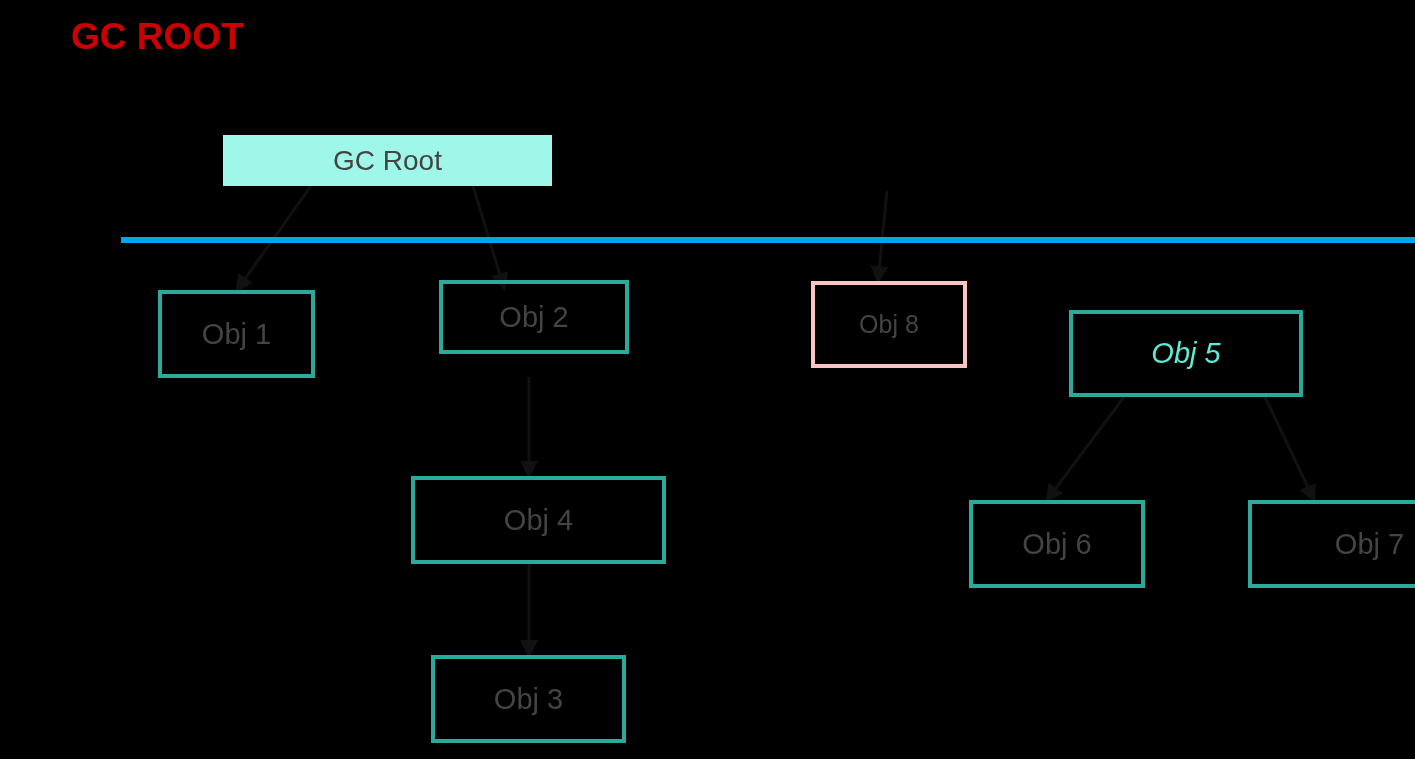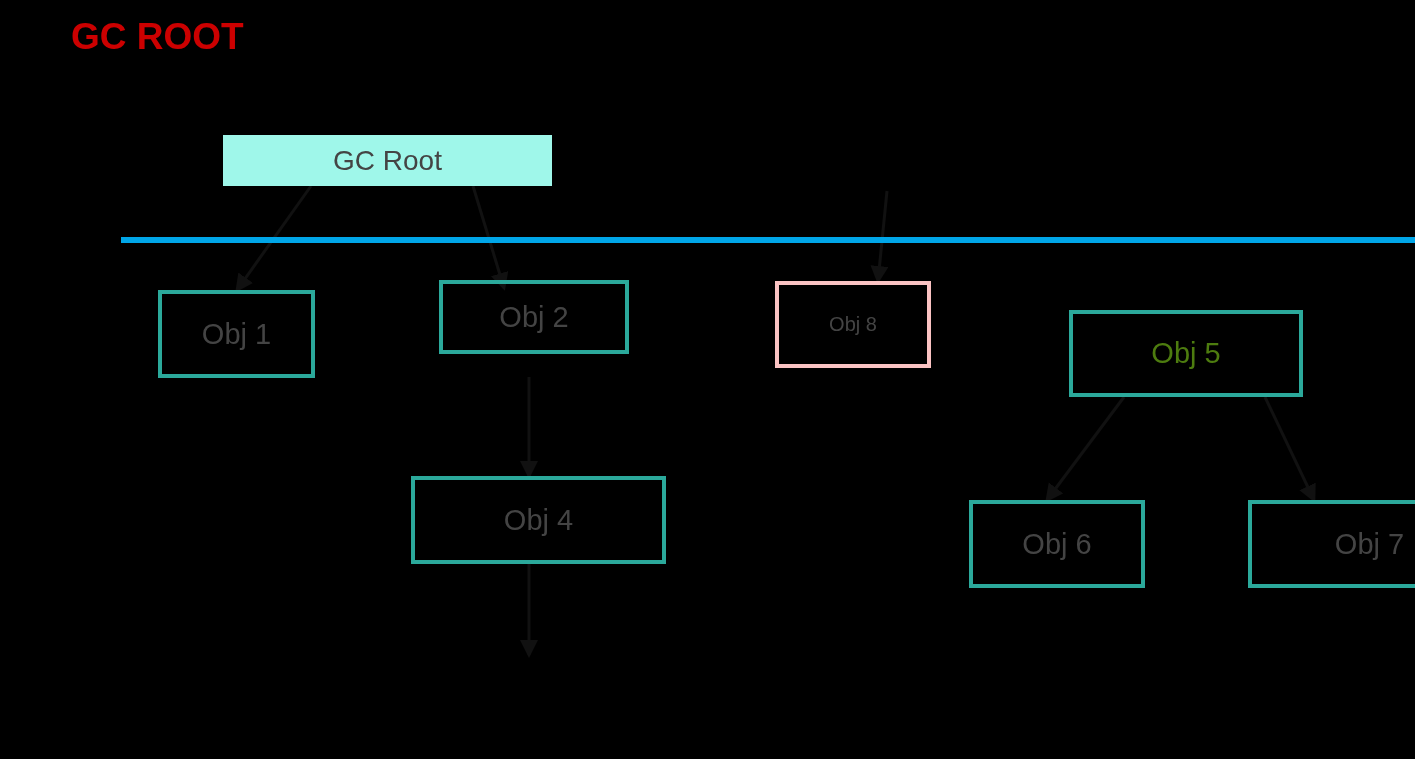--- a/index.html
+++ b/index.html
@@ -79,34 +79,37 @@
 
 
   <div class="node node-outlined" id="n-obj-1" style="left: 115px; top: 290px; width: 157px; height: 88px; font-size: 29px; color: rgb(68, 68, 68); background: transparent; border: 4px solid rgb(43, 169, 155);">
     <span>Obj 1</span>
   </div>
 
   <div class="node node-outlined" id="n-obj-2" style="left: 396px; top: 280px; width: 190px; height: 74px; font-size: 29px; color: rgb(68, 68, 68); background: transparent; border: 4px solid rgb(43, 169, 155);">
     <span>Obj 2</span>
   </div>
 
-  <div class="node node-outlined" id="n-obj-8" style="left: 732px; top: 281px; width: 156px; height: 87px; font-size: 20px; color: rgb(68, 68, 68); background: transparent; border: 4px solid rgb(251, 195, 195);">
+  <div class="node node-outlined" id="n-obj-8" style="left: 768px; top: 281px; width: 156px; height: 87px; font-size: 25px; color: rgb(68, 68, 68); background: transparent; border: 4px solid rgb(251, 195, 195);">
     <span>Obj 8</span>
   </div>
 
-  <div class="node node-outlined" id="n-obj-5" style="left: 1026px; top: 310px; width: 234px; height: 87px; font-size: 29px; color: #4d7c0f; background: transparent; border: 4px solid rgb(43, 169, 155);">
+  <div class="node node-outlined" id="n-obj-5" style="left: 1026px; top: 310px; width: 234px; height: 87px; font-size: 29px; color: #5eead4; background: transparent; border: 4px solid rgb(43, 169, 155); font-style: italic;">
     <span>Obj 5</span>
   </div>
 
   <div class="node node-outlined" id="n-obj-4" style="left: 368px; top: 476px; width: 255px; height: 88px; font-size: 29px; color: rgb(68, 68, 68); background: transparent; border: 4px solid rgb(43, 169, 155);">
     <span>Obj 4</span>
   </div>
 
   <div class="node node-outlined" id="n-obj-6" style="left: 926px; top: 500px; width: 176px; height: 88px; font-size: 29px; color: rgb(68, 68, 68); background: transparent; border: 4px solid rgb(43, 169, 155);">
     <span>Obj 6</span>
   </div>
 
   <div class="node node-outlined" id="n-obj-7" style="left: 1205px; top: 500px; width: 195px; height: 88px; font-size: 29px; color: rgb(68, 68, 68); background: transparent; border: 4px solid rgb(43, 169, 155); padding-left: 48px;">
     <span>Obj 7</span>
   </div>
 
+  <div class="node node-outlined" id="n-obj-3" style="left: 388px; top: 655px; width: 195px; height: 88px; font-size: 29px; color: rgb(68, 68, 68); background: transparent; border: 4px solid rgb(43, 169, 155);">
+    <span>Obj 3</span>
+  </div>
 
 </div>
 
 </body></html>

